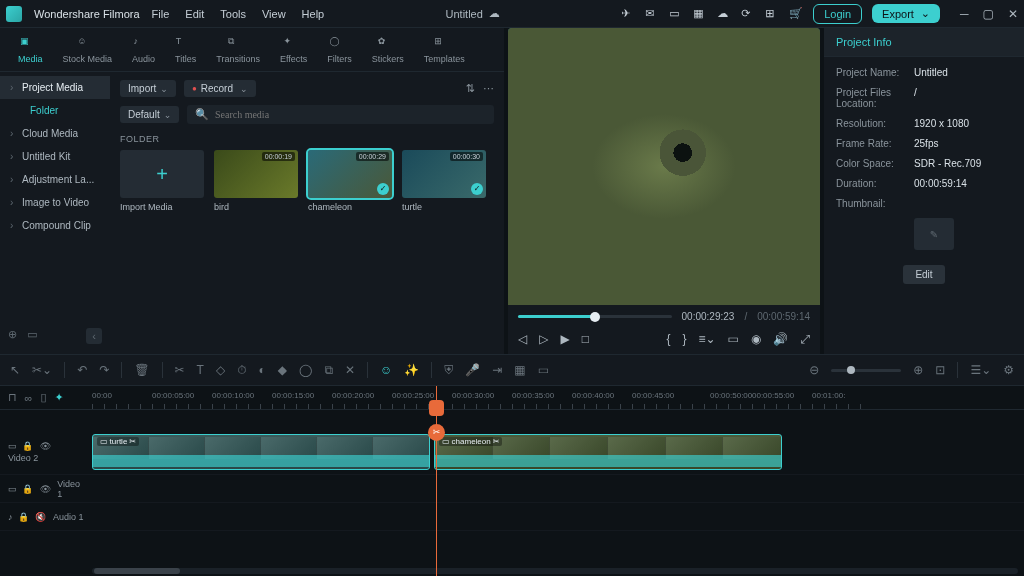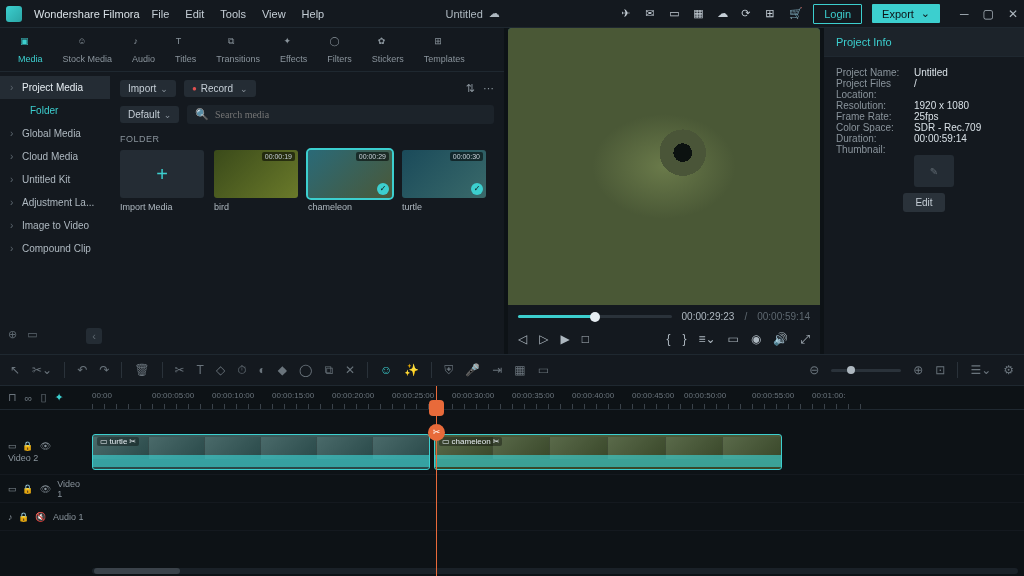--- a/index.html
+++ b/index.html
@@ -5,21 +5,21 @@
   * { margin:0; padding:0; box-sizing:border-box; font-family:-apple-system,BlinkMacSystemFont,"Segoe UI",sans-serif; user-select:none; }
   body { background:#0d1216; color:#c5ced6; font-size:11px; width:1024px; height:576px; overflow:hidden; display:flex; flex-direction:column; }
   .title-bar { height:28px; background:#14191f; display:flex; align-items:center; padding:0 6px; gap:12px; border-bottom:1px solid #1f2830; }
   .logo { width:16px; height:16px; background:linear-gradient(135deg,#3ccfcf,#2aa5a5); border-radius:3px; }
   .app-name { font-size:11px; color:#d8e0e6; }
   .menu { display:flex; gap:16px; font-size:11px; color:#c5ced6; }
   .menu span { cursor:pointer; }
   .title-center { flex:1; display:flex; justify-content:center; align-items:center; gap:6px; color:#aeb8c0; }
   .title-right { display:flex; align-items:center; gap:10px; }
   .icon { width:14px; height:14px; display:inline-block; }
-  .btn { padding:3px 10px; border-radius:1px; font-size:11px; cursor:pointer; border:none; }
+  .btn { padding:3px 10px; border-radius:6px; font-size:11px; cursor:pointer; border:none; }
   .btn-login { border:1px solid #3ccfcf; color:#3ccfcf; background:transparent; }
   .btn-export { background:#3ccfcf; color:#0d1216; display:flex; align-items:center; gap:7px; font-weight:500; }
   .win-controls { display:flex; gap:14px; margin-left:10px; color:#aeb8c0; }
   .win-controls span { cursor:pointer; font-size:12px; }
   .main { flex:1; display:flex; overflow:hidden; }
   .left-col { display:flex; flex-direction:column; width:504px; }
   .tabs-row { height:44px; background:#14191f; display:flex; align-items:center; gap:20px; padding:0 18px; border-bottom:1px solid #1f2830; }
   .tab { display:flex; flex-direction:column; align-items:center; gap:2px; font-size:9px; color:#8a949c; cursor:pointer; }
   .tab.active { color:#3ccfcf; }
   .tab .icon { width:20px; height:16px; }
@@ -60,21 +60,21 @@
   .seek-row { display:flex; align-items:center; gap:10px; padding:6px 10px; }
   .seek { flex:1; height:3px; background:#2a323a; border-radius:2px; position:relative; }
   .seek-fill { position:absolute; left:0; top:0; height:100%; width:50%; background:#3ccfcf; border-radius:2px; }
   .seek-knob { position:absolute; left:50%; top:50%; transform:translate(-50%,-50%); width:10px; height:10px; background:#e6edf2; border-radius:50%; }
   .time { font-size:10px; color:#aeb8c0; }
   .preview-controls { display:flex; align-items:center; gap:12px; padding:4px 10px 8px 10px; color:#aeb8c0; justify-content:flex-start; }
   .preview-controls .spacer { flex:1; }
   .pc-icon { cursor:pointer; font-size:12px; }
   .right-panel { width:200px; background:#14191f; display:flex; flex-direction:column; }
   .rp-tab { padding:8px 12px; font-size:11px; color:#3ccfcf; border-bottom:1px solid #1f2830; background:#1c232a; }
-  .rp-body { padding:10px 12px; display:flex; flex-direction:column; font-size:10px; }
+  .rp-body { padding:10px 12px; display:flex; flex-direction:column; gap:9px; font-size:10px; }
   .rp-row { display:flex; }
   .rp-row .k { width:78px; color:#8a949c; }
   .rp-row .v { color:#d8e0e6; }
   .rp-thumb { width:40px; height:32px; background:#242c34; border-radius:3px; margin-left:78px; display:flex; align-items:center; justify-content:center; color:#5e6870; }
   .rp-edit { align-self:center; background:#2a323a; padding:4px 12px; border-radius:3px; font-size:10px; cursor:pointer; margin-top:6px; }
   .timeline-tools { height:32px; background:#14191f; display:flex; align-items:center; padding:0 10px; gap:12px; border-top:1px solid #1f2830; border-bottom:1px solid #1f2830; color:#6a747c; }
   .timeline-tools .sep { width:1px; height:16px; background:#2a323a; }
   .timeline-tools .spacer { flex:1; }
   .tl-icon { cursor:pointer; font-size:12px; }
   .tl-icon.active { color:#3ccfcf; }
@@ -184,21 +184,20 @@
         </div>
       <div class="tab">
           <span class="icon">⊞</span>
           <span>Templates</span>
         </div>
     </div>
     <div class="media-body">
       <div class="media-nav">
         <div class="nav-item active">Project Media</div>
         <div class="nav-item sub">Folder</div>
-        <div class="nav-item">Global Media</div>
         <div class="nav-item">Cloud Media</div>
         <div class="nav-item">Untitled Kit</div>
         <div class="nav-item">Adjustment La...</div>
         <div class="nav-item">Image to Video</div>
         <div class="nav-item">Compound Clip</div>
         <div class="nav-footer">
           <span>⊕</span>
           <span>▭</span>
           <span class="right">‹</span>
         </div>
@@ -444,21 +443,21 @@
         <div class="ruler-mark" style="left: 492px;"></div>
         <div class="ruler-mark" style="left: 504px;"></div>
         <div class="ruler-mark" style="left: 516px;"></div>
         <div class="ruler-mark" style="left: 528px;"></div>
         <div class="ruler-tick" style="left: 540px;">00:00:45:00</div>
         <div class="ruler-mark" style="left: 540px;"></div>
         <div class="ruler-mark" style="left: 552px;"></div>
         <div class="ruler-mark" style="left: 564px;"></div>
         <div class="ruler-mark" style="left: 576px;"></div>
         <div class="ruler-mark" style="left: 588px;"></div>
-        <div class="ruler-tick" style="left: 592px;">00:00:50:00</div>
+        <div class="ruler-tick" style="left: 618px;">00:00:50:00</div>
         <div class="ruler-mark" style="left: 600px;"></div>
         <div class="ruler-mark" style="left: 612px;"></div>
         <div class="ruler-mark" style="left: 624px;"></div>
         <div class="ruler-mark" style="left: 636px;"></div>
         <div class="ruler-mark" style="left: 648px;"></div>
         <div class="ruler-tick" style="left: 660px;">00:00:55:00</div>
         <div class="ruler-mark" style="left: 660px;"></div>
         <div class="ruler-mark" style="left: 672px;"></div>
         <div class="ruler-mark" style="left: 684px;"></div>
         <div class="ruler-mark" style="left: 696px;"></div>

